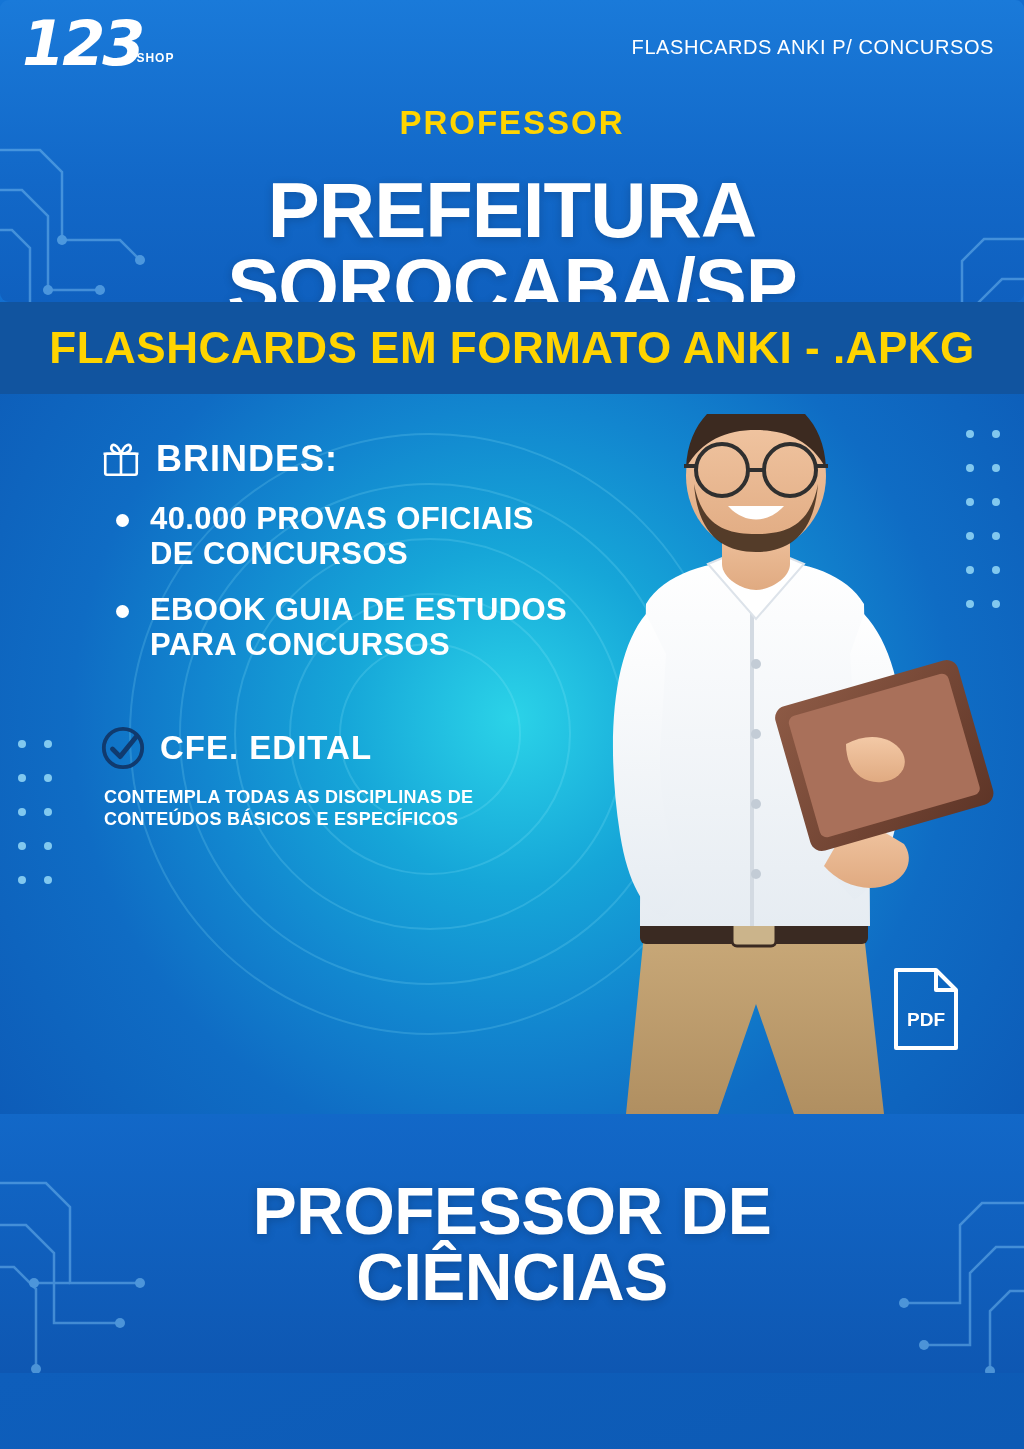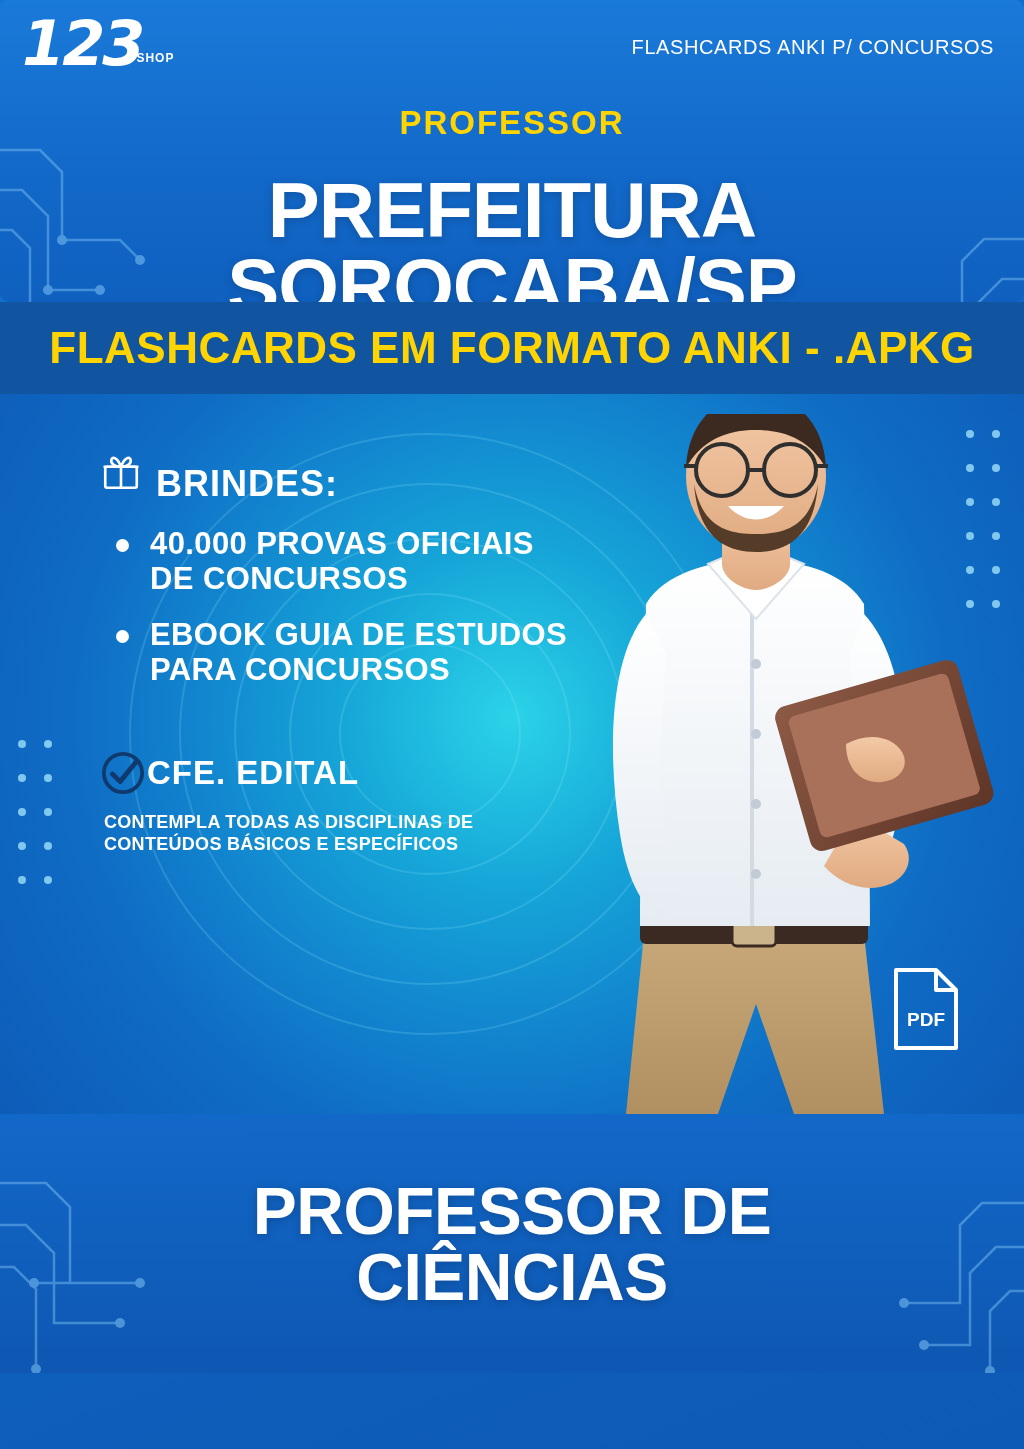--- a/index.html
+++ b/index.html
@@ -128,21 +128,20 @@
   .brindes-head {
     display: flex; align-items: center; gap: 14px;
     margin-bottom: 22px;
   }
   .brindes-head .gift { width: 42px; height: 42px; }
   .brindes-title {
     color: #ffffff;
     font-size: 36px;
     font-weight: 800;
     letter-spacing: 1px;
-    margin-top: 25px;
   }
   ul.brindes {
     list-style: none;
     margin: 0 0 0 8px;
   }
   ul.brindes li {
     position: relative;
     color: #ffffff;
     font-size: 31px;
     font-weight: 800;
@@ -154,21 +153,21 @@
   ul.brindes li::before {
     content: "";
     position: absolute;
     left: 8px; top: 12px;
     width: 13px; height: 13px;
     border-radius: 50%;
     background: #ffffff;
   }
 
   .edital-head {
-    display: flex; align-items: center; gap: 1px;
+    display: flex; align-items: center; gap: 14px;
     margin-top: 62px; margin-bottom: 16px;
   }
   .edital-head .check { width: 46px; height: 46px; }
   .edital-title {
     color: #ffffff;
     font-size: 33px;
     font-weight: 800;
     letter-spacing: 1px;
   }
   .edital-text {

